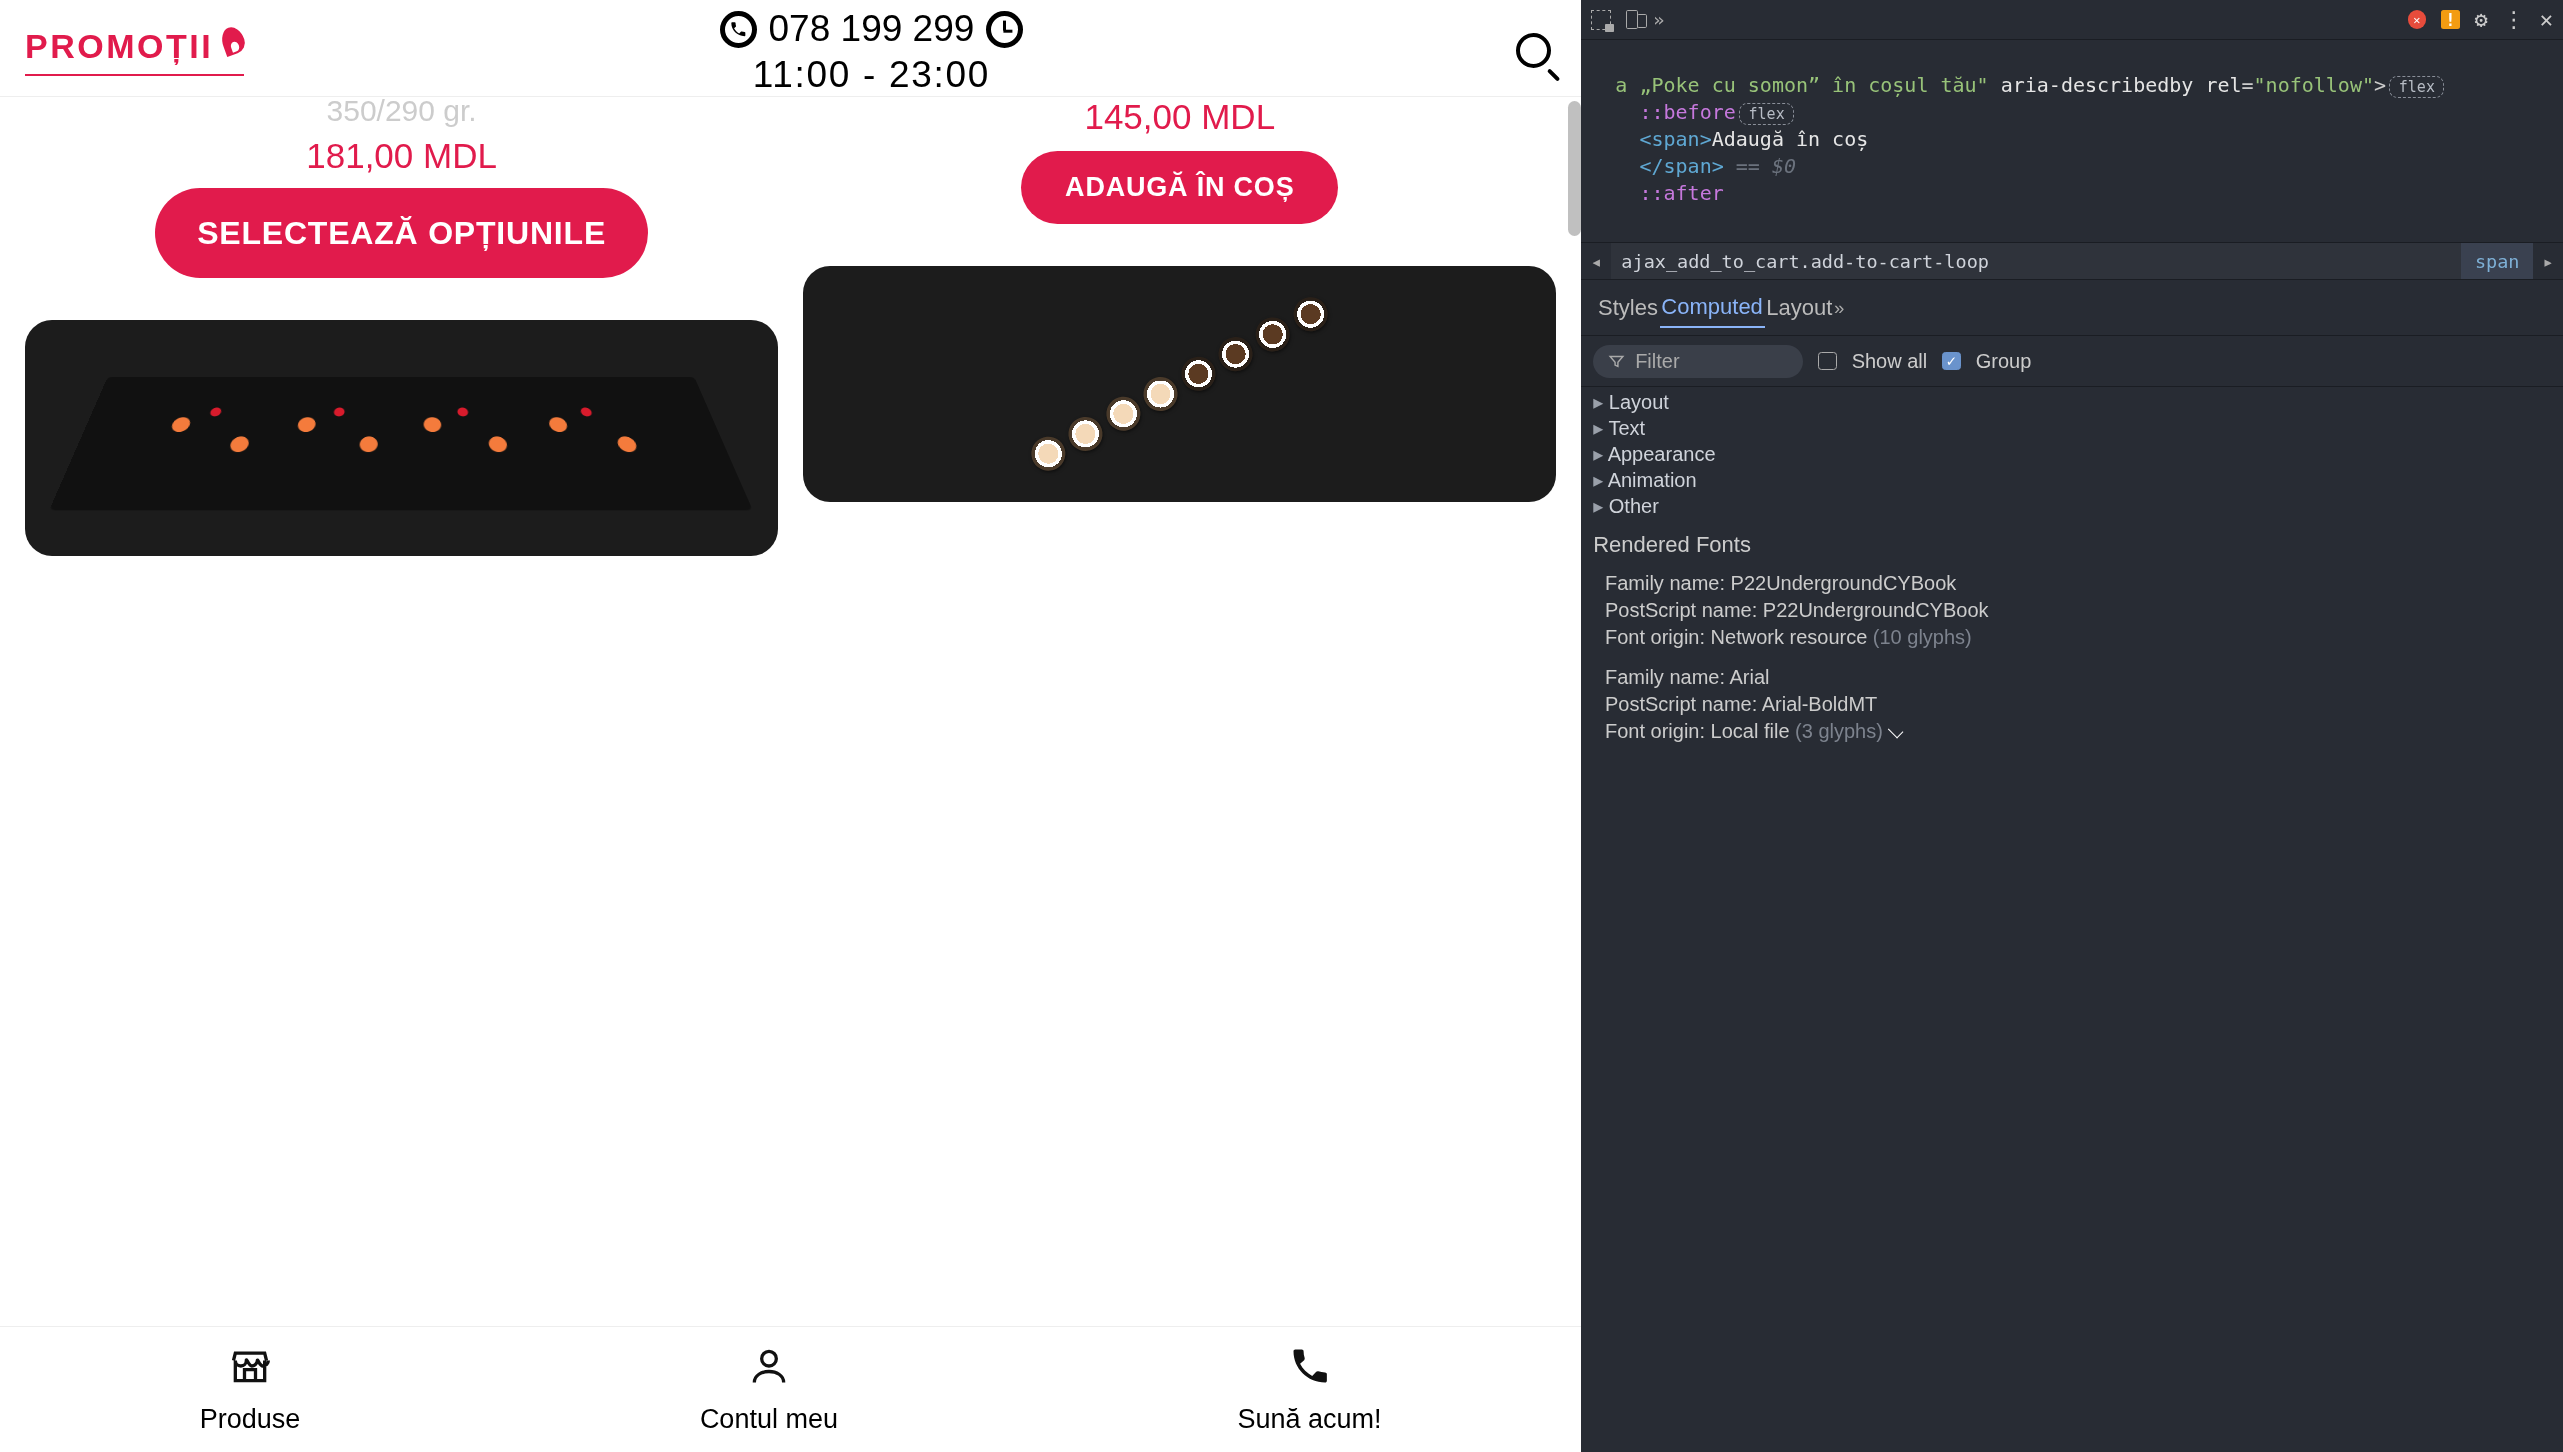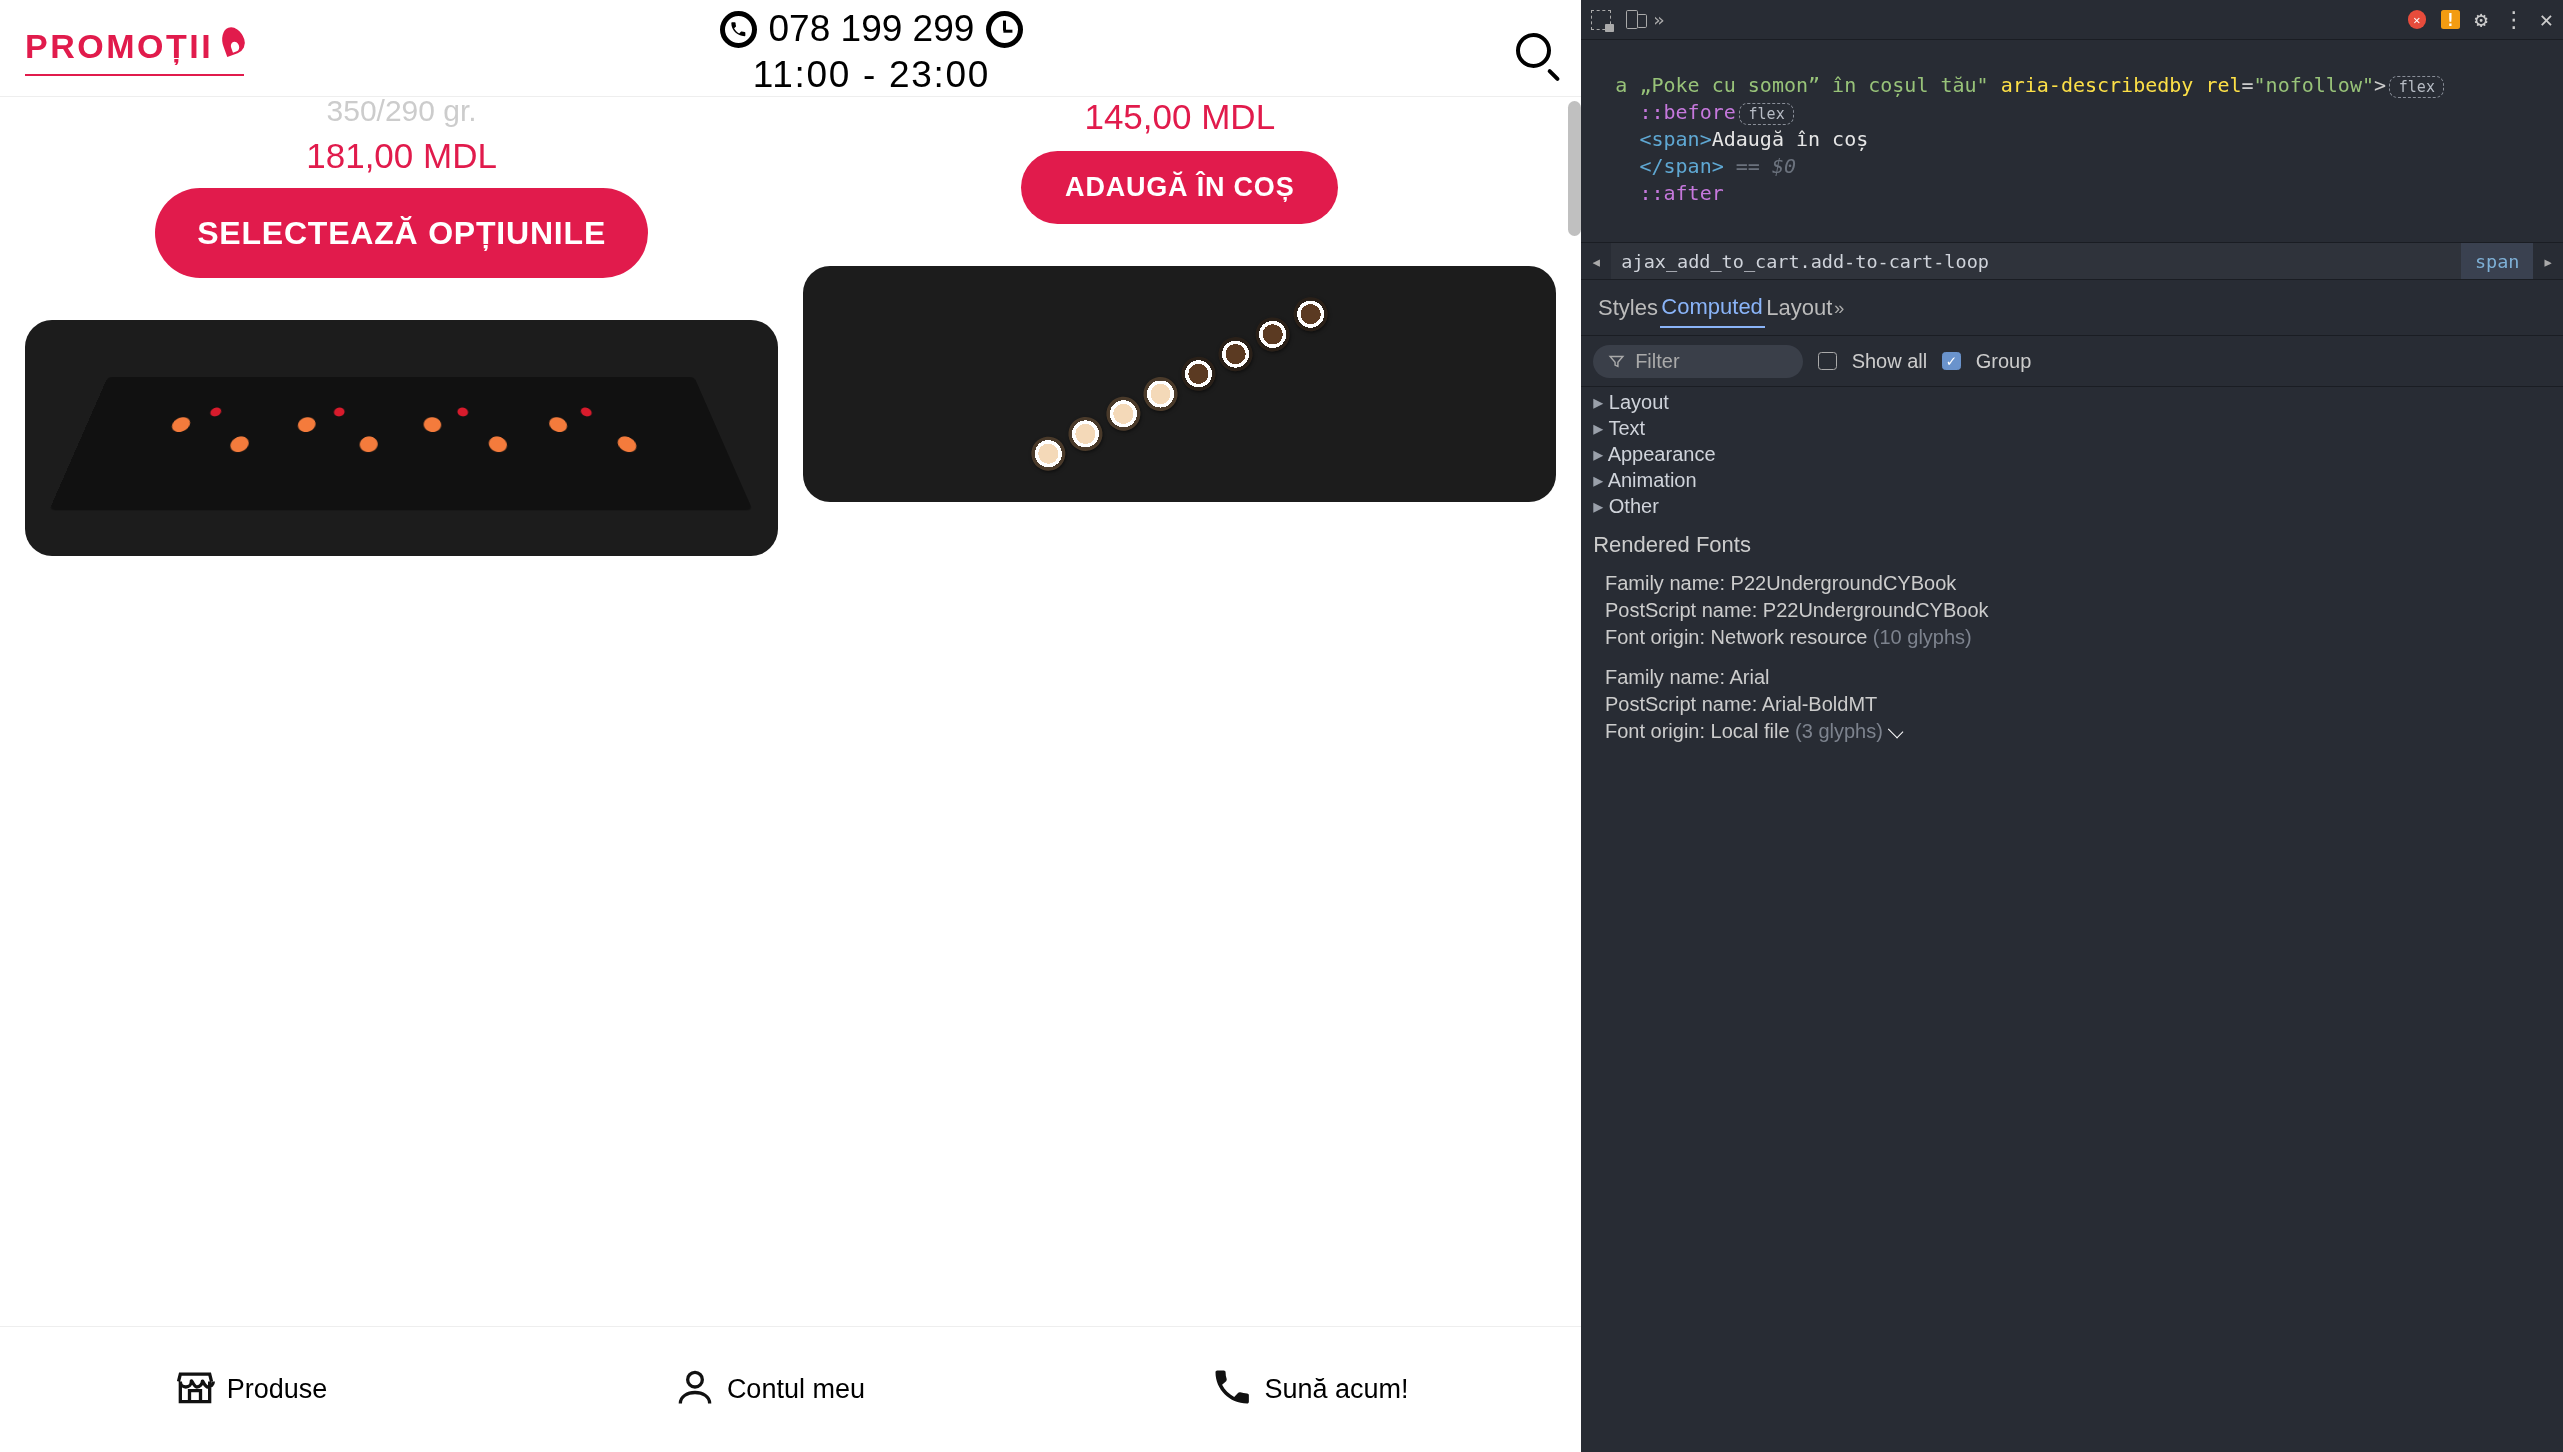--- a/index.html
+++ b/index.html
@@ -163,21 +163,21 @@
 
   .site-footer {
     background: #fff;
     height: 126px;
     display: flex;
     align-items: center;
     justify-content: space-around;
     border-top: 0.8px solid #eee;
   }
   .nav-item {
-    display: flex; flex-direction: row; align-items: center;
+    display: flex; flex-direction: column; align-items: center;
     gap: 10px; font-size: 27px;
   }
   .nav-icon { font-size: 40px; line-height: 1; }
 
   
   .devtools {
     flex: 1;
     background: #282c34;
     color: #ccc;
     display: flex;
@@ -207,21 +207,21 @@
 
   .dt-dom {
     padding: 5px 17px 8.4px 34px;
     font-size: 20px;
     line-height: 1.35;
     border-bottom: 0.8px solid #1a1d23;
     overflow: hidden;
     white-space: pre-wrap;
     word-break: break-all;
   }
-  .tok-attr   { color: #fde047; }
+  .tok-attr   { color: #e5e5e5; }
   .tok-str    { color: #98c379; }
   .tok-tag    { color: #5fa8d3; }
   .tok-text   { color: #e6e6e6; }
   .tok-pseudo { color: #c678dd; }
   .tok-dim    { color: #6b727d; font-style: italic; }
   .flex-pill {
     display: inline-block; border: 1.3px dashed #8a8f99;
     padding: 0 8.4px; border-radius: 8.4px; font-size: 15px;
     color: #b7bcc5; font-style: normal; margin-left: 3.4px;
   }

